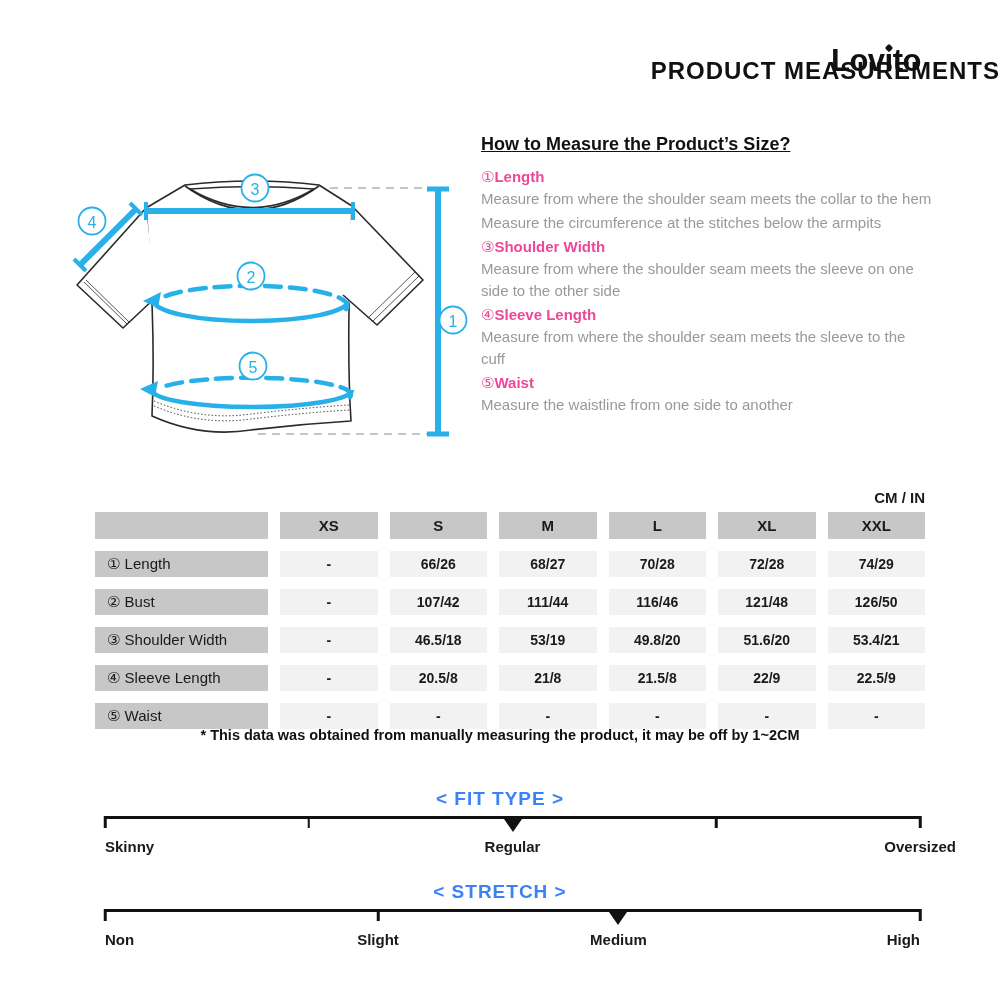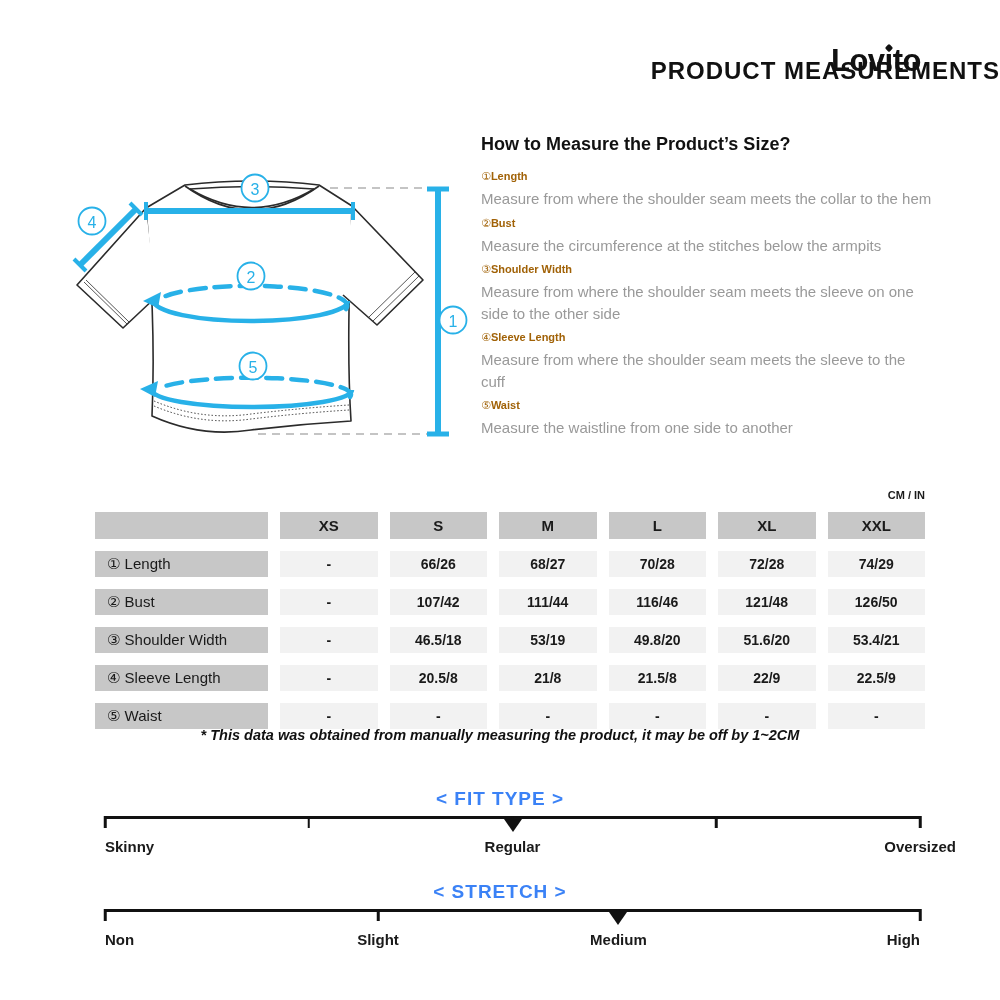--- a/index.html
+++ b/index.html
@@ -13,37 +13,37 @@
          letter-spacing:-0.5px;color:#111;}
   .brand .i-wrap{position:relative;display:inline-block;}
   .brand .i-dot{position:absolute;left:50%;top:2px;width:6px;height:6px;background:#111;
                 transform:translateX(-50%) rotate(45deg);border-radius:1.5px;}
 
   
   .diagram{position:absolute;left:55px;top:158px;width:420px;height:300px;}
 
   
   .howto{position:absolute;left:481px;top:134px;width:452px;}
-  .howto h2{margin:0 0 10px 0;font-size:18px;font-weight:700;color:#111;}
-  .ht-label{font-size:11px;line-height:23px;color:#a16207;}
+  .howto h2{margin:0 0 10px 0;font-size:18px;font-weight:700;color:#111;text-decoration:underline;}
+  .ht-label{font-size:15px;line-height:23px;color:#ec4899;}
   .ht-num{font-weight:400;}
   .ht-name{font-weight:700;}
   .ht-desc{font-size:15px;line-height:21.5px;color:#999;margin:0 0 2px 0;}
 
   
-  .unit-label{position:absolute;top:489px;right:75px;font-size:11px;font-weight:700;text-align:right;}
+  .unit-label{position:absolute;top:489px;right:75px;font-size:15px;font-weight:700;text-align:right;}
   .size-table{position:absolute;left:95px;top:512px;width:830px;display:grid;
               grid-template-columns:173px repeat(6,1fr);gap:12px;}
   .cell{display:flex;align-items:center;justify-content:center;height:26px;font-size:14px;}
   .cell.head{background:#c7c7c7;font-weight:700;font-size:15px;height:27px;}
   .cell.rowlabel{background:#c7c7c7;justify-content:flex-start;padding-left:12px;font-size:15px;}
   .cell.val{background:#f2f2f2;font-weight:700;}
 
   .footnote{position:absolute;top:727px;left:0;width:1000px;text-align:center;
-            font-size:14.5px;font-weight:700;color:#111;font-style:italic;}
+            font-size:14.5px;font-weight:700;color:#111;}
 
   
   .scale-heading{position:absolute;left:0;width:1000px;text-align:center;font-size:19px;
                  font-weight:700;letter-spacing:1px;color:#3b82f6;}
   #fit-heading{top:788px;}
   #stretch-heading{top:881px;}
   .scale{position:absolute;left:105px;width:815px;height:45px;}
   #fit-scale{top:816px;}
   #stretch-scale{top:909px;}
   .scale .line{position:absolute;left:0;right:0;top:0;height:3px;background:#111;}
@@ -153,21 +153,20 @@
   </svg>
 
   <div class="howto">
     <h2>How to Measure the Product’s Size?</h2>
 
     <div class="ht-item">
       <div class="ht-label"><span class="ht-num">①</span><span class="ht-name">Length</span></div>
       <div class="ht-desc">Measure from where the shoulder seam meets the collar to the hem</div>
     </div>
     <div class="ht-item">
-      <div class="ht-label"><span class="ht-num">②</span><span class="ht-name">Bust</span></div>
       <div class="ht-desc">Measure the circumference at the stitches below the armpits</div>
     </div>
     <div class="ht-item">
       <div class="ht-label"><span class="ht-num">③</span><span class="ht-name">Shoulder Width</span></div>
       <div class="ht-desc">Measure from where the shoulder seam meets the sleeve on one side to the other side</div>
     </div>
     <div class="ht-item">
       <div class="ht-label"><span class="ht-num">④</span><span class="ht-name">Sleeve Length</span></div>
       <div class="ht-desc">Measure from where the shoulder seam meets the sleeve to the cuff</div>
     </div>

